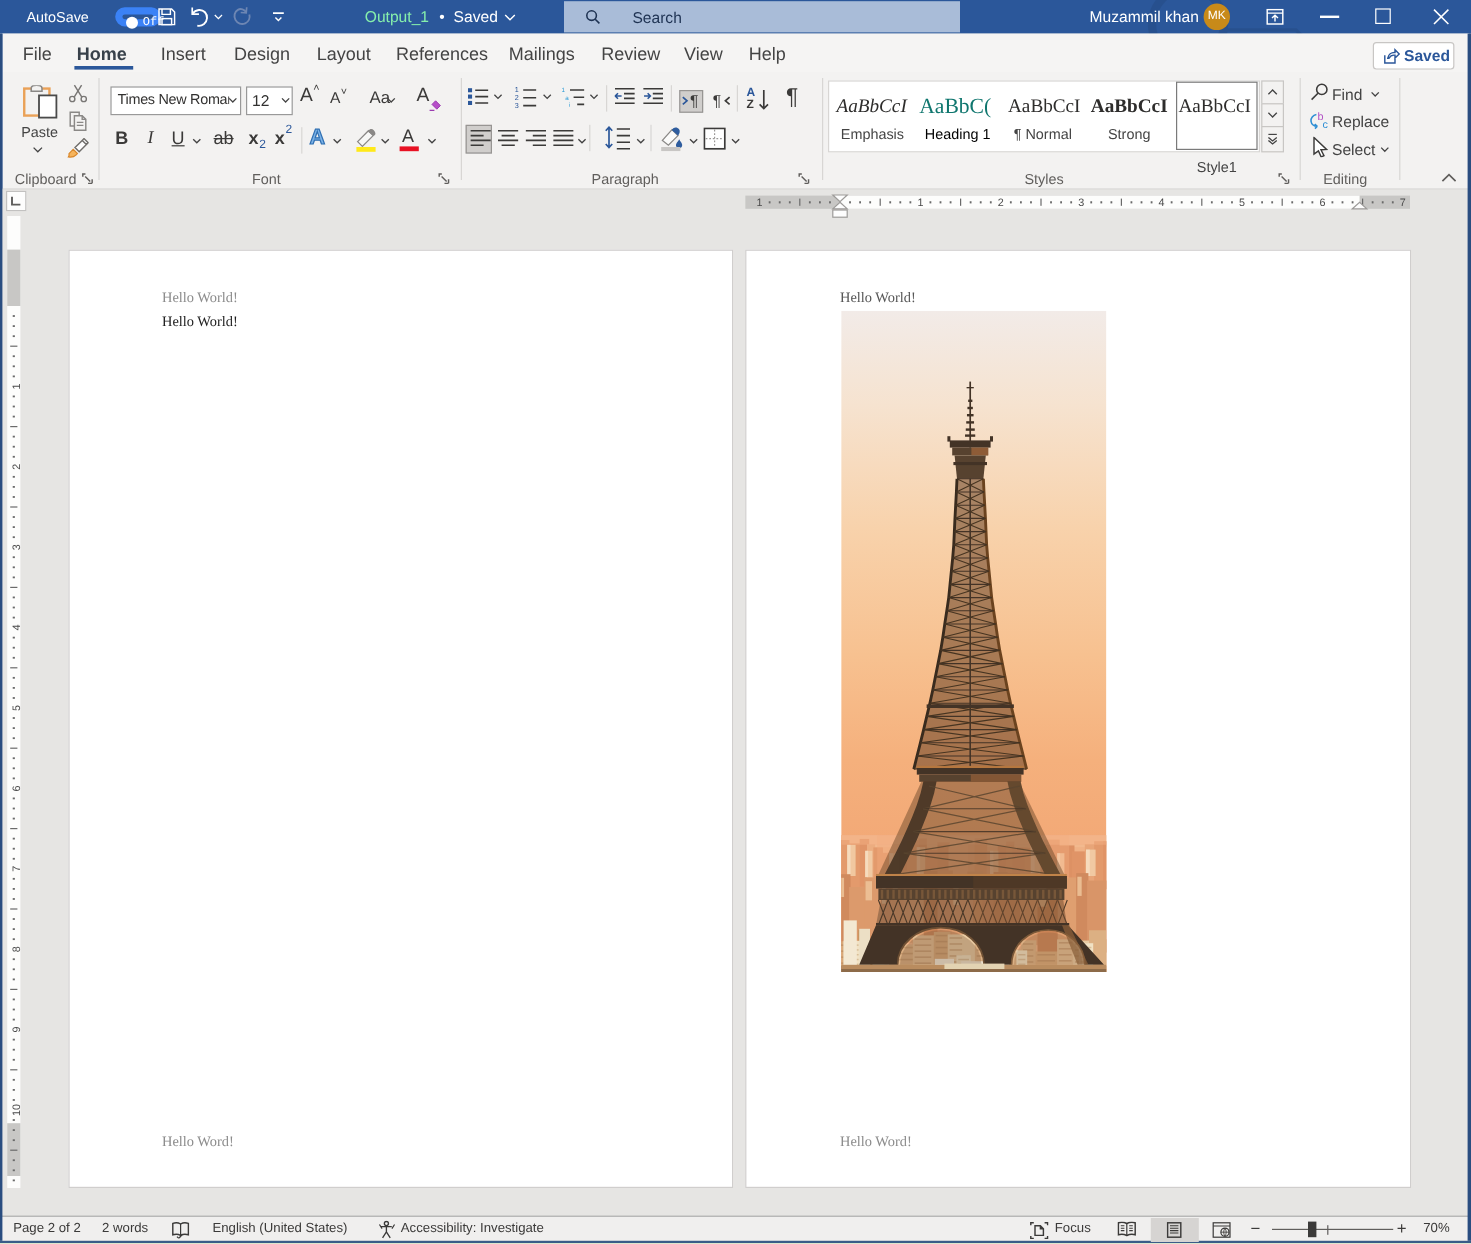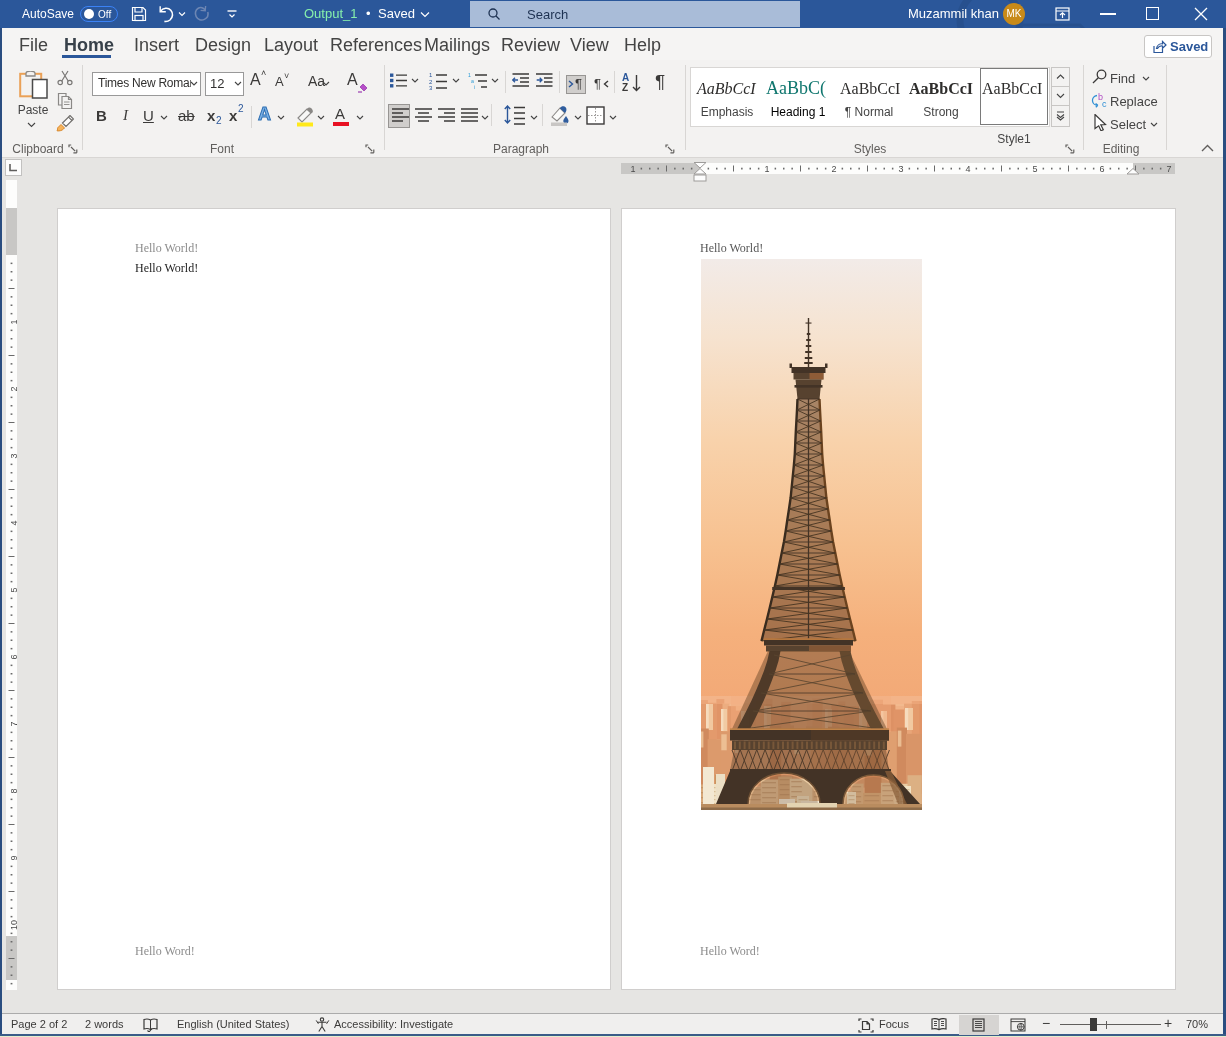--- a/index.html
+++ b/index.html
@@ -6,21 +6,21 @@
 html,body { width:1226px; height:1037px; overflow:hidden; font-family:"Liberation Sans",sans-serif; }
 body { position:relative; background:#e6e5e3; }
 .abs { position:absolute; }
 
 
 #titlebar { position:absolute; left:0; top:0; width:1226px; height:28px; background:#2b579a; }
 #titlebar .txt { color:#fff; font-size:12px; }
 
 
 #tabrow { position:absolute; left:0; top:28px; width:1226px; height:32px; background:#f5f4f3; border-left:2px solid #2b579a; border-right:2px solid #2b579a; }
-.tab { position:absolute; top:0; height:32px; line-height:35px; color:#444; font-size:18px; }
+.tab { position:absolute; top:0; height:32px; line-height:35px; color:#444; font-size:15px; }
 
 
 #ribbon { position:absolute; left:0; top:60px; width:1226px; height:98px; background:#f3f2f1; border-left:2px solid #2b579a; border-right:2px solid #2b579a; border-bottom:1px solid #d8d6d4; }
 .gdiv { position:absolute; top:5px; height:85px; width:1px; background:#d8d6d4; }
 .glabel { position:absolute; top:82px; font-size:12px; color:#605e5c; text-align:center; }
 .launcher { position:absolute; top:84px; width:10px; height:10px; }
 .btnlabel { font-size:12px; color:#444; }
 
 
 #docarea { position:absolute; left:2px; top:159px; width:1222px; height:875px; background:#e6e5e3; }
@@ -33,21 +33,21 @@
 </style>
 </head>
 <body>
 <div id="titlebar">
 
   <svg class="abs" style="left:880px;top:0;width:280px;height:28px;opacity:.18" viewBox="0 0 280 28">
     <circle cx="110" cy="20" r="30" fill="none" stroke="#17365e" stroke-width="7"></circle>
     <path d="M140 25 L200 25 L215 40" fill="none" stroke="#17365e" stroke-width="3"></path>
   </svg>
   <span class="abs txt" style="left:22px;top:7px;">AutoSave</span>
-  <div class="abs" style="left:80px;top:6px;width:38px;height:16px;border:1px solid #3b82f6;border-radius:8px;">
+  <div class="abs" style="left:96px;top:6px;width:38px;height:16px;border:6px solid #3b82f6;border-radius:8px;font-family:Liberation Mono, monospace;">
     <div class="abs" style="left:3px;top:2px;width:10px;height:10px;border-radius:50%;background:#fff;"></div>
     <span class="abs" style="left:17px;top:2px;font-size:10px;color:#fff;">Off</span>
   </div>
   <svg class="abs" style="left:131px;top:6px" width="16" height="16" viewBox="0 0 16 16" fill="none" stroke="#fff" stroke-width="1.2">
     <path d="M1.5 1.5 H12 L14.5 4 V14.5 H1.5 Z"></path>
     <path d="M4 1.5 V6 H11 V1.5"></path>
     <rect x="4" y="9.5" width="8" height="5"></rect>
   </svg>
   <svg class="abs" style="left:157px;top:4px" width="18" height="19" viewBox="0 0 18 19" fill="none" stroke="#fff" stroke-width="1.6">
     <path d="M3.2 2.2 L3.2 7.8 L8.8 7.8" stroke-width="1.4"></path>

